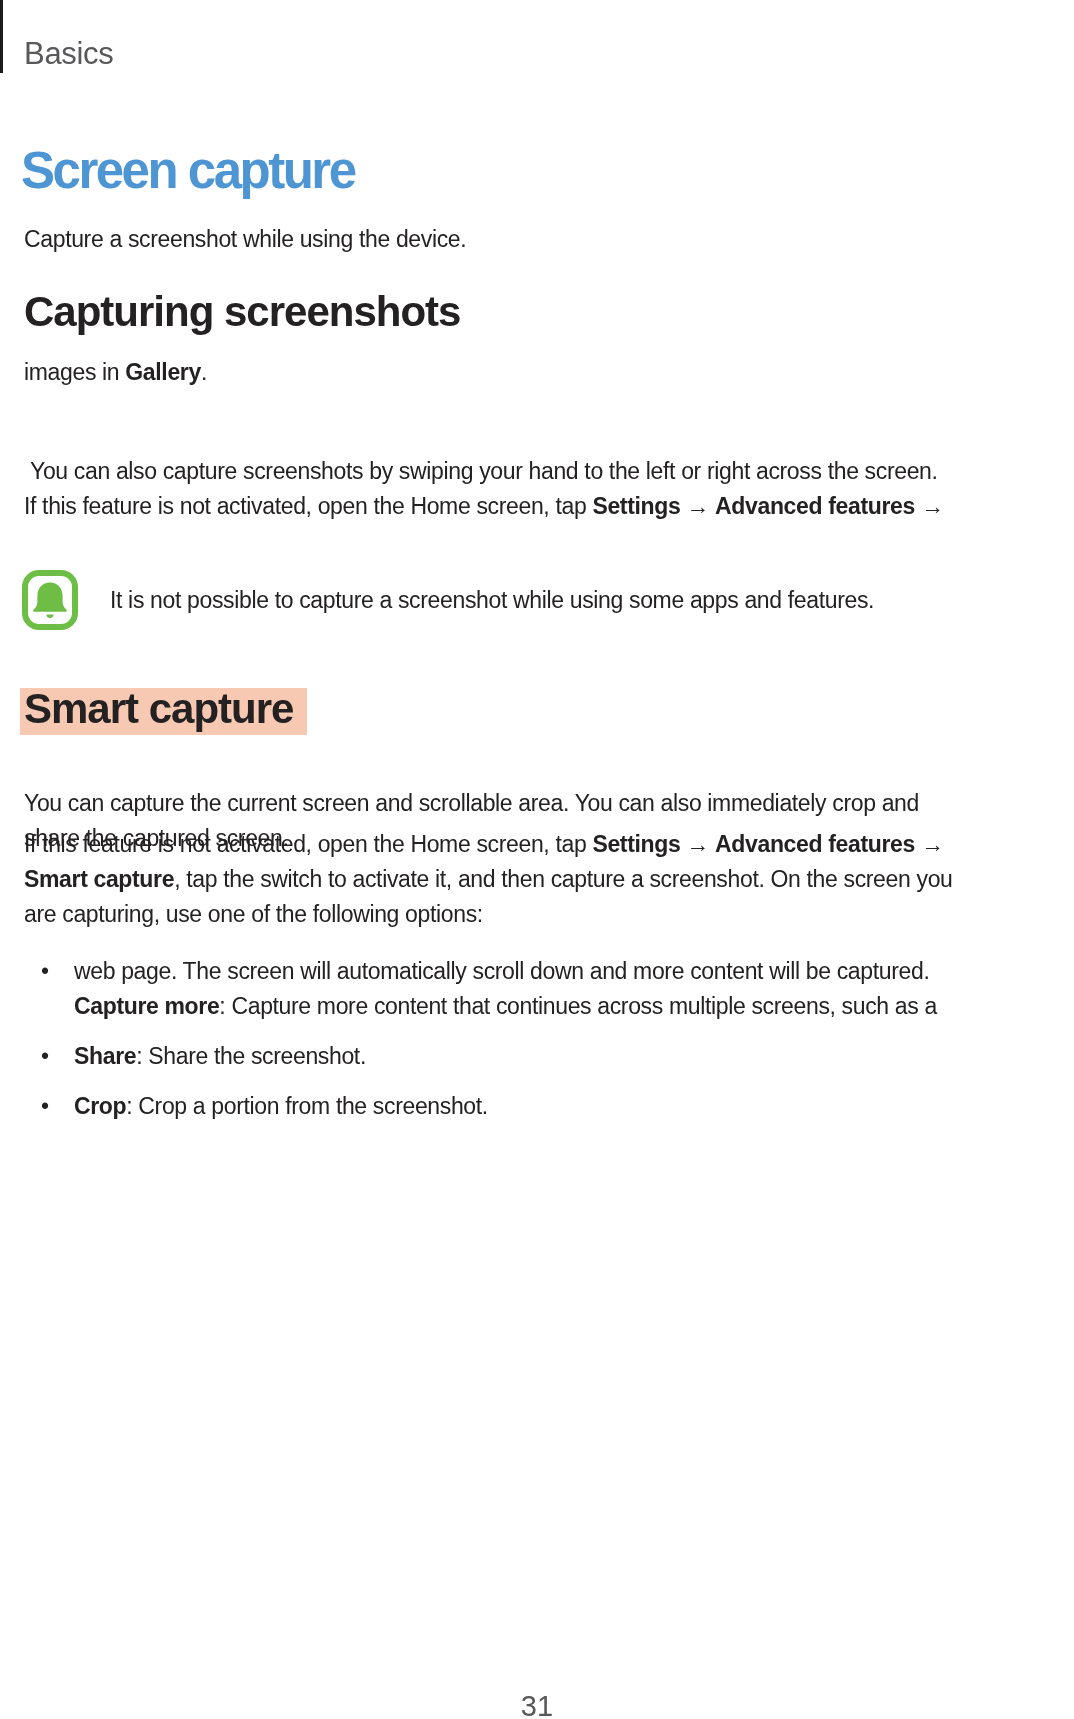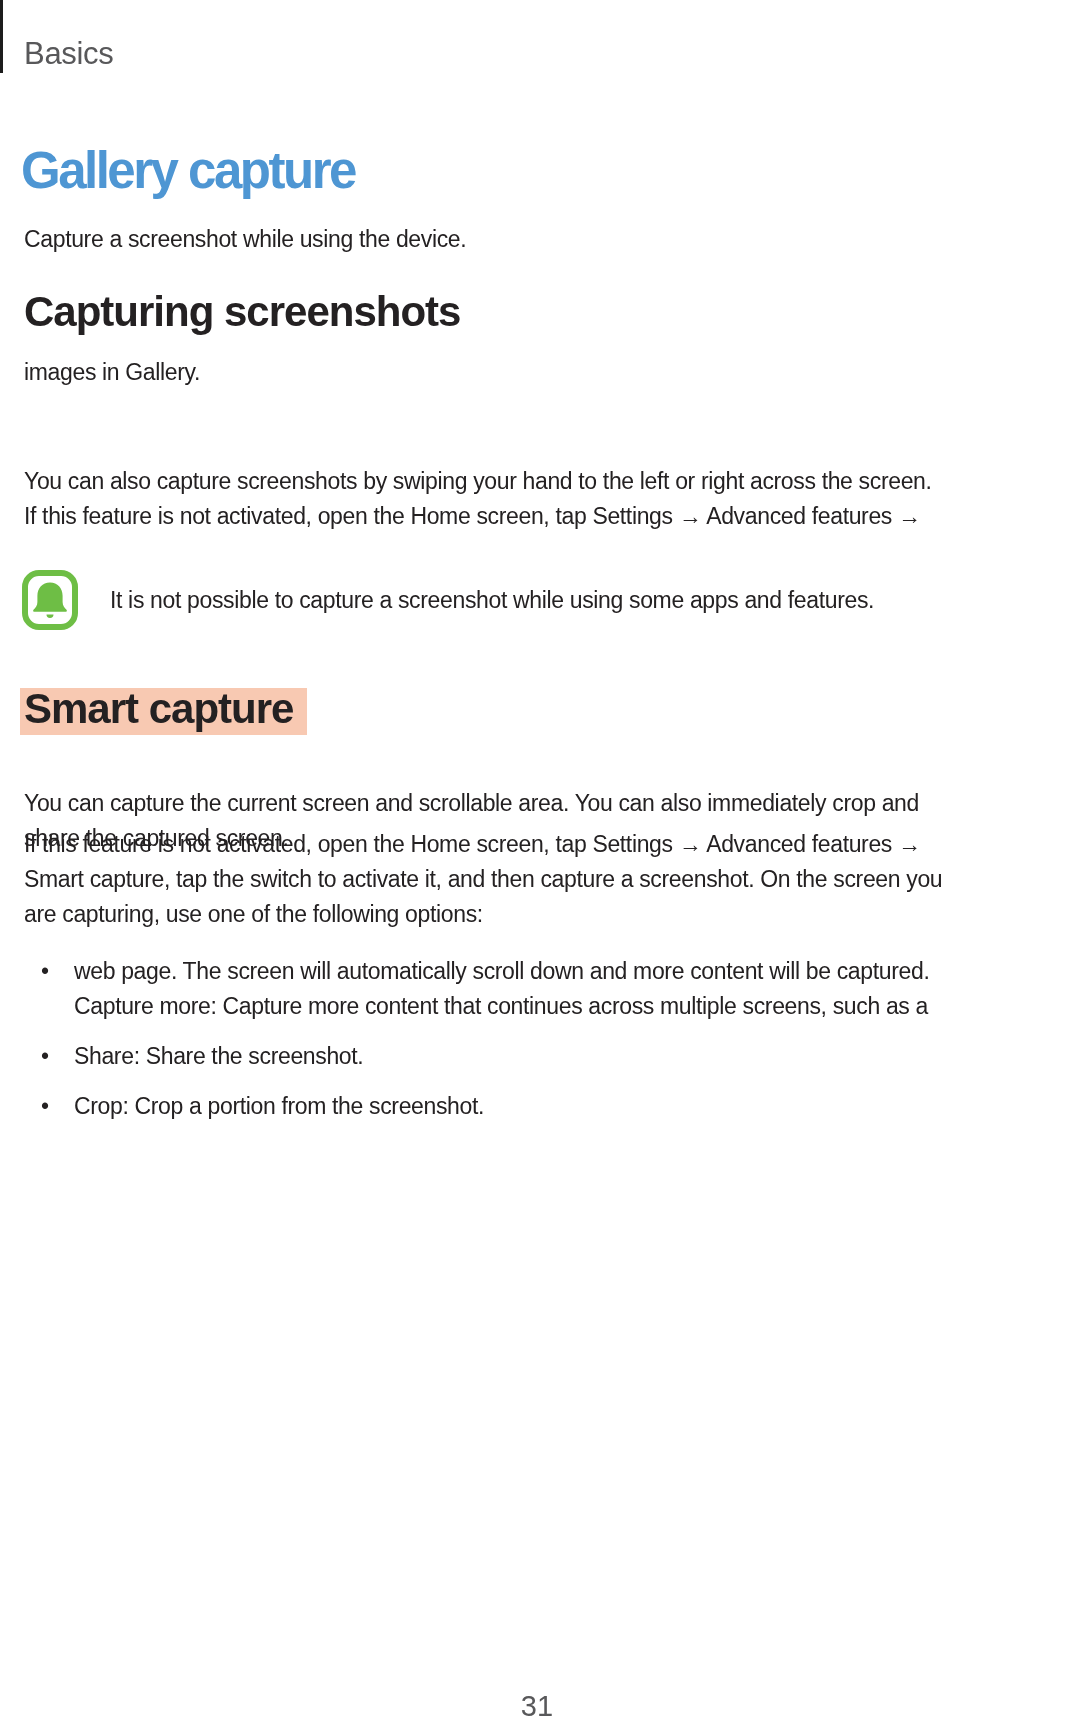--- a/index.html
+++ b/index.html
@@ -14,41 +14,41 @@
   .breadcrumb{left:24px;top:40px;font-size:31px;line-height:28px;color:var(--muted-gray,#58585a);letter-spacing:-0.3px;}
   .title{left:21px;top:140px;font-size:51px;line-height:62px;font-weight:bold;color:var(--accent-blue,#4e96d3);letter-spacing:-2.5px;}
   .h2{font-size:42px;line-height:40px;font-weight:bold;letter-spacing:-1px;color:var(--body-text,#242122);}
   .h2a{left:24px;top:292px;}
   .hl-wrap{left:20px;top:688px;}
   .hl{display:inline-block;background:var(--highlight-peach,#f8c9b2);padding:1px 14px 6px 4px;}
   .bt{font-size:23px;line-height:35px;letter-spacing:-0.35px;color:var(--body-text,#242122);}
   .bt .tl{white-space:nowrap;}
   .intro{left:24px;top:222px;}
   .p1{left:24px;top:355px;}
-  .p2{left:24px;top:464px;}
+  .p2{left:24px;top:454px;text-align:center;}
   .p3{left:24px;top:786px;}
   .p4{left:24px;top:827px;}
   .note{left:22px;top:570px;display:flex;align-items:center;width:1030px;}
   .note-icon{flex:0 0 56px;height:60px;}
   .note-text{margin-left:32px;white-space:nowrap;}
   .bullets{left:24px;top:954px;width:1040px;}
   .bullet-item{display:flex;margin-bottom:15px;}
   .bullet-item:last-child{margin-bottom:0;}
   .dot{flex:0 0 50px;box-sizing:border-box;padding-left:17px;font-size:23px;line-height:35px;color:var(--body-text,#242122);}
   .footer{left:0;top:1689px;width:1074px;text-align:center;font-size:29px;line-height:34px;color:var(--muted-gray,#58585a);}
-  strong{font-weight:normal;margin-top:48px;}
+  strong{font-weight:bold;margin-top:48px;}
 </style>
 </head>
 <body style="--accent-blue: #4e96d3; --icon-green: #6ebe45; --highlight-peach: #f8c9b2; --body-text: #242122; --muted-gray: #58585a; --rule-black: #1c1c1c;">
 
 <div class="abs rule"></div>
 
 <div class="abs breadcrumb">Basics</div>
 
-<h1 class="abs title" style="margin:0;">Gallery capture</h1>
+<h1 class="abs title" style="margin:0;">Screen capture</h1>
 
 <div class="abs bt intro">
     <div class="tl">Capture a screenshot while using the device.</div>
   </div>
 
 <h2 class="abs h2 h2a" style="margin:0;">Capturing screenshots</h2>
 
 <div class="abs bt p1">
     <div class="tl">images in <strong>Gallery</strong>.</div>
   </div>

